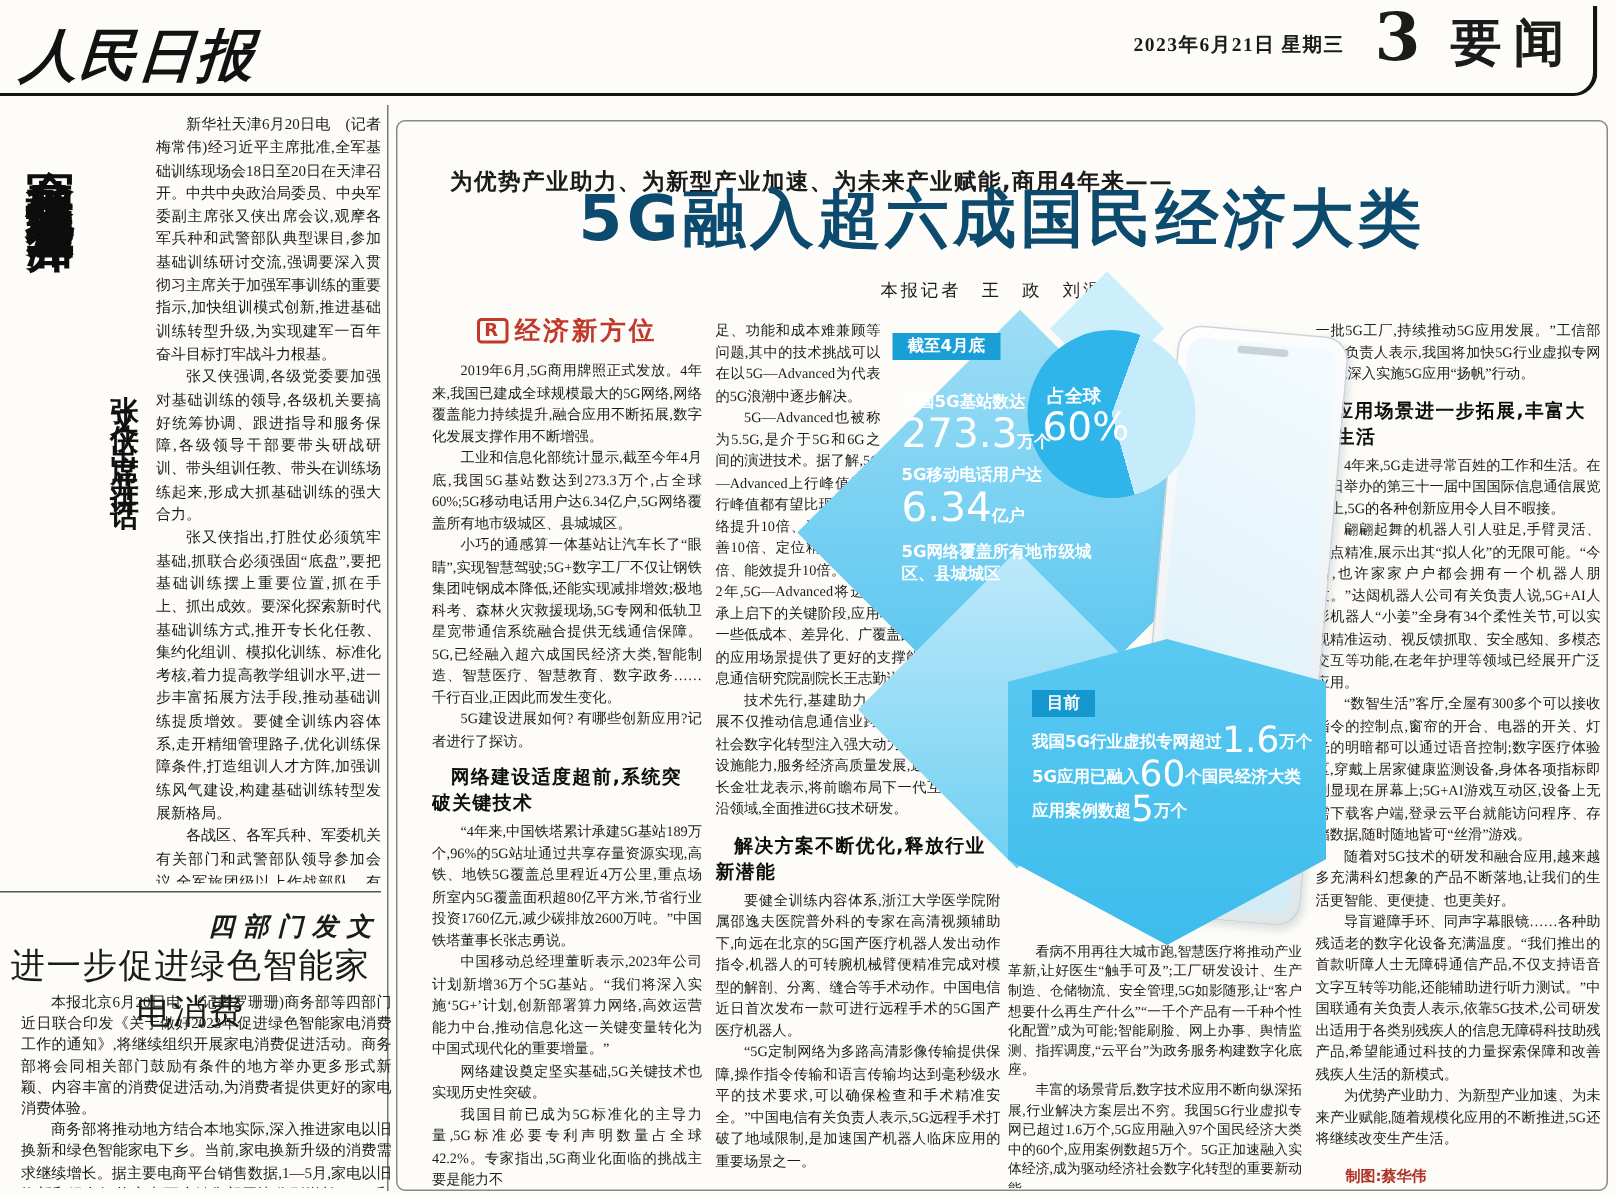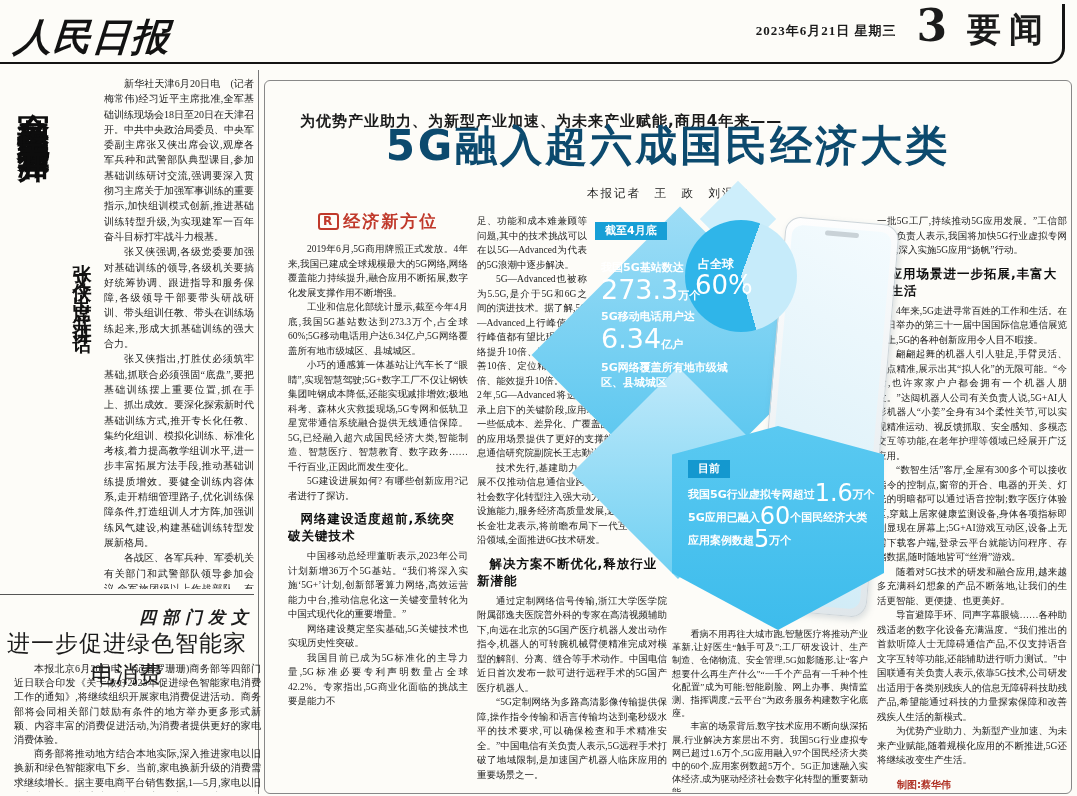--- a/index.html
+++ b/index.html
@@ -113,34 +113,35 @@
 <div class="abs body-m col" style="left:288px;top:212px;width:180px;height:580px;">
   <div class="colhead">
     <span class="r-box">R</span><span>经济新方位</span>
   </div>
   <div>
       <div class="para">2019年6月,5G商用牌照正式发放。4年来,我国已建成全球规模最大的5G网络,网络覆盖能力持续提升,融合应用不断拓展,数字化发展支撑作用不断增强。</div>
       <div class="para">工业和信息化部统计显示,截至今年4月底,我国5G基站数达到273.3万个,占全球60%;5G移动电话用户达6.34亿户,5G网络覆盖所有地市级城区、县城城区。</div>
       <div class="para">小巧的通感算一体基站让汽车长了“眼睛”,实现智慧驾驶;5G+数字工厂不仅让钢铁集团吨钢成本降低,还能实现减排增效;极地科考、森林火灾救援现场,5G专网和低轨卫星宽带通信系统融合提供无线通信保障。5G,已经融入超六成国民经济大类,智能制造、智慧医疗、智慧教育、数字政务……千行百业,正因此而发生变化。</div>
       <div class="para">5G建设进展如何? 有哪些创新应用?记者进行了探访。</div>
       <div class="sec-h">网络建设适度超前,系统突破关键技术</div>
+      <div class="para">“4年来,中国铁塔累计承建5G基站189万个,96%的5G站址通过共享存量资源实现,高铁、地铁5G覆盖总里程近4万公里,重点场所室内5G覆盖面积超80亿平方米,节省行业投资1760亿元,减少碳排放2600万吨。”中国铁塔董事长张志勇说。</div>
       <div class="para">中国移动总经理董昕表示,2023年公司计划新增36万个5G基站。“我们将深入实施‘5G+’计划,创新部署算力网络,高效运营能力中台,推动信息化这一关键变量转化为中国式现代化的重要增量。”</div>
       <div class="para">网络建设奠定坚实基础,5G关键技术也实现历史性突破。</div>
       <div class="para">我国目前已成为5G标准化的主导力量,5G标准必要专利声明数量占全球42.2%。专家指出,5G商业化面临的挑战主要是能力不</div>
     </div>
 </div>
 
 <div class="abs body-m col" style="left:477px;top:214px;width:190px;height:578px;">
   <div class="wrap-spacer"></div>
   <div>
       <div class="para no-ind">足、功能和成本难兼顾等问题,其中的技术挑战可以在以5G—Advanced为代表的5G浪潮中逐步解决。</div>
       <div class="para">5G—Advanced也被称为5.5G,是介于5G和6G之间的演进技术。据了解,5G—Advanced上行峰值和下行峰值都有望比现有5G网络提升10倍、连接密度改善10倍、定位精度提升10倍、能效提升10倍。“未来2年,5G—Advanced将进入承上启下的关键阶段,应用场景将进一步增强,一些低成本、差异化、广覆盖的物联为创造新的应用场景提供了更好的支撑能力。”中国信息通信研究院副院长王志勤说。</div>
       <div class="para">技术先行,基建助力。4年来,5G的飞速发展不仅推动信息通信业跨越式增长,更为经济社会数字化转型注入强大动力。提升数字基础设施能力,服务经济高质量发展,近日,工信部部长金壮龙表示,将前瞻布局下一代互联网等前沿领域,全面推进6G技术研发。</div>
       <div class="sec-h">解决方案不断优化,释放行业新潜能</div>
-      <div class="para">通过定制网络信号传输,浙江大学医学院附属邵逸夫医院普外科的专家在高清视频辅助下,向远在北京的5G国产医疗机器人发出动作指令,机器人的可转腕机械臂便精准完成对模型的解剖、分离、缝合等手术动作。中国电信近日首次发布一款可进行远程手术的5G国产医疗机器人。</div>
+      <div class="para">要健全训练内容体系,浙江大学医学院附属邵逸夫医院普外科的专家在高清视频辅助下,向远在北京的5G国产医疗机器人发出动作指令,机器人的可转腕机械臂便精准完成对模型的解剖、分离、缝合等手术动作。中国电信近日首次发布一款可进行远程手术的5G国产医疗机器人。</div>
       <div class="para">“5G定制网络为多路高清影像传输提供保障,操作指令传输和语言传输均达到毫秒级水平的技术要求,可以确保检查和手术精准安全。”中国电信有关负责人表示,5G远程手术打破了地域限制,是加速国产机器人临床应用的重要场景之一。</div>
     </div>
 </div>
 
 <div class="abs body-m3 col" style="left:672px;top:628px;width:196px;height:164px;">
     <div class="para">看病不用再往大城市跑,智慧医疗将推动产业革新,让好医生“触手可及”;工厂研发设计、生产制造、仓储物流、安全管理,5G如影随形,让“客户想要什么再生产什么”“一千个产品有一千种个性化配置”成为可能;智能刷脸、网上办事、舆情监测、指挥调度,“云平台”为政务服务构建数字化底座。</div>
     <div class="para">丰富的场景背后,数字技术应用不断向纵深拓展,行业解决方案层出不穷。我国5G行业虚拟专网已超过1.6万个,5G应用融入97个国民经济大类中的60个,应用案例数超5万个。5G正加速融入实体经济,成为驱动经济社会数字化转型的重要新动能。</div>
   </div>
 
 <div class="abs body-m col" style="left:877px;top:214px;width:190px;height:578px;">

